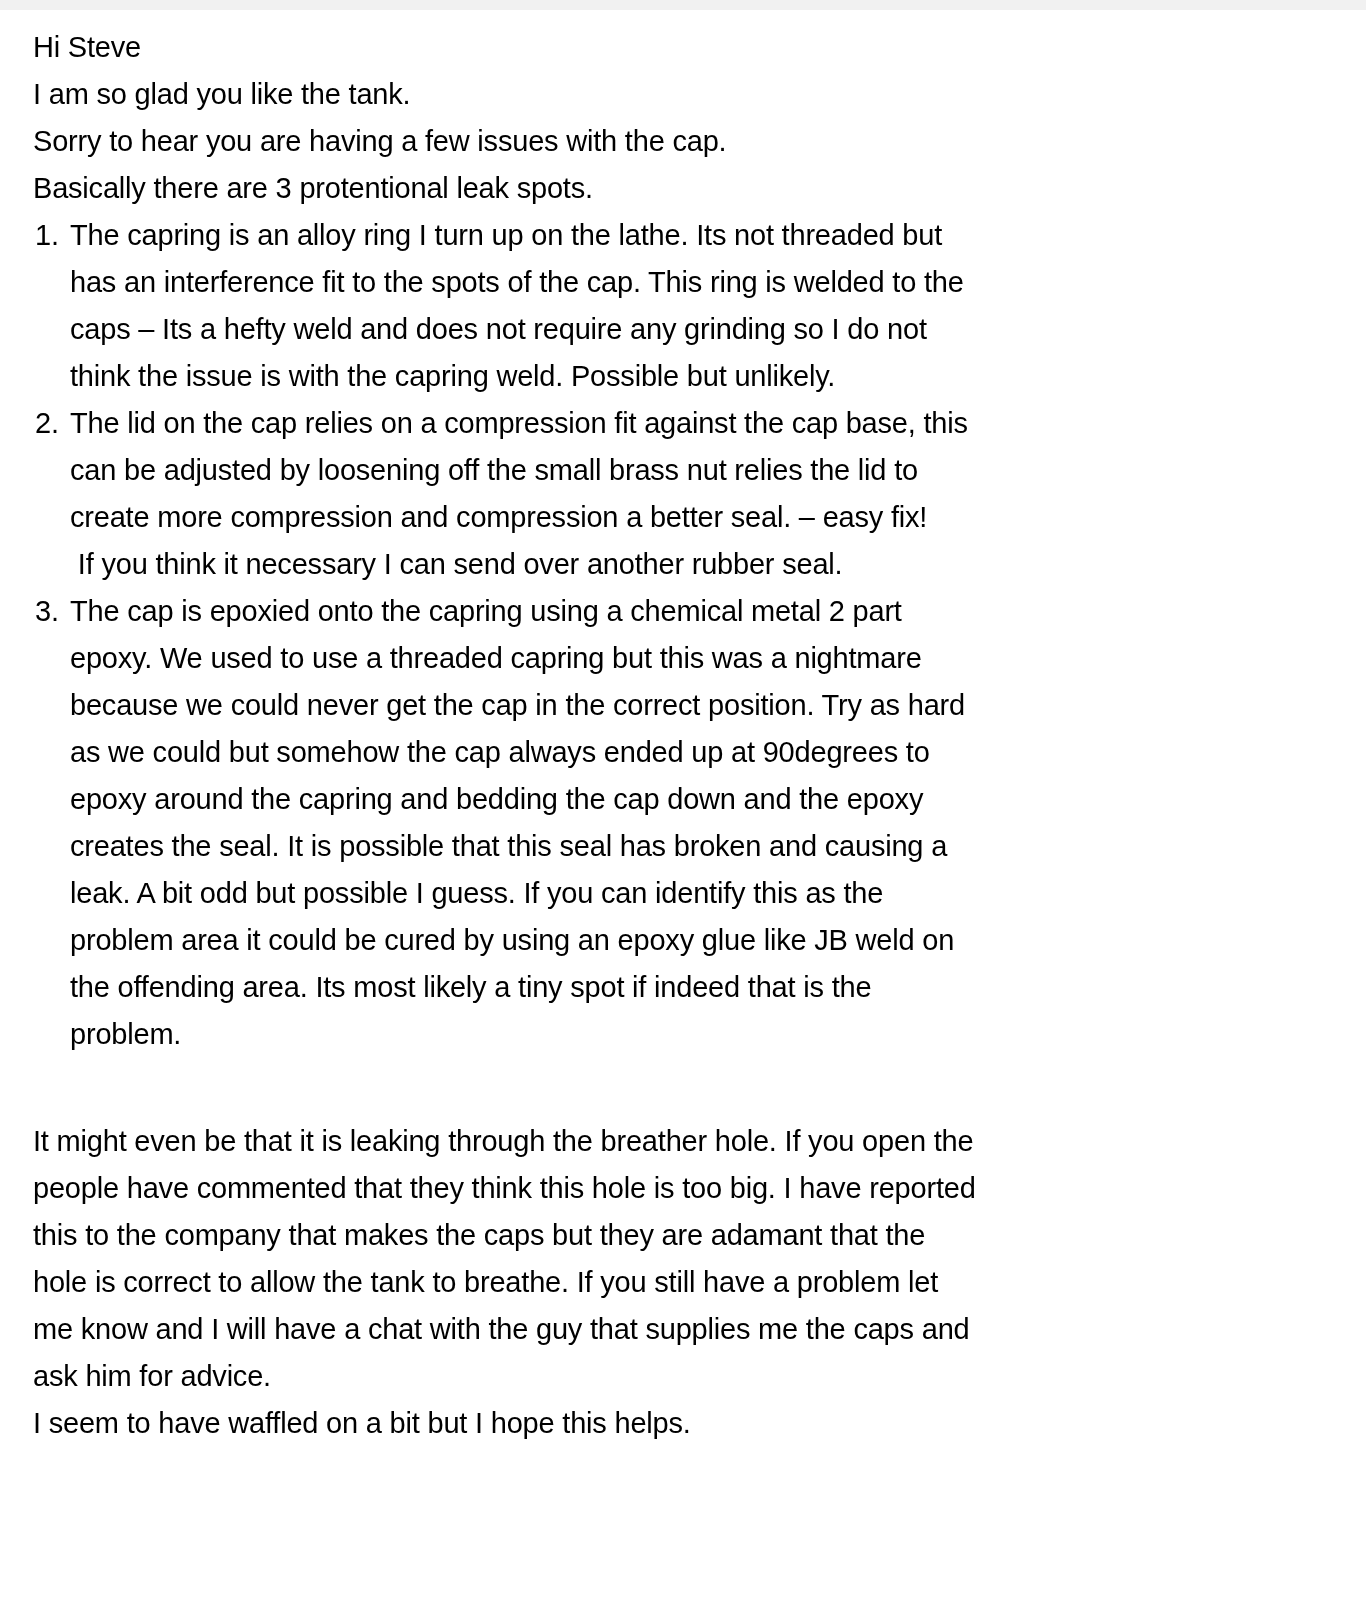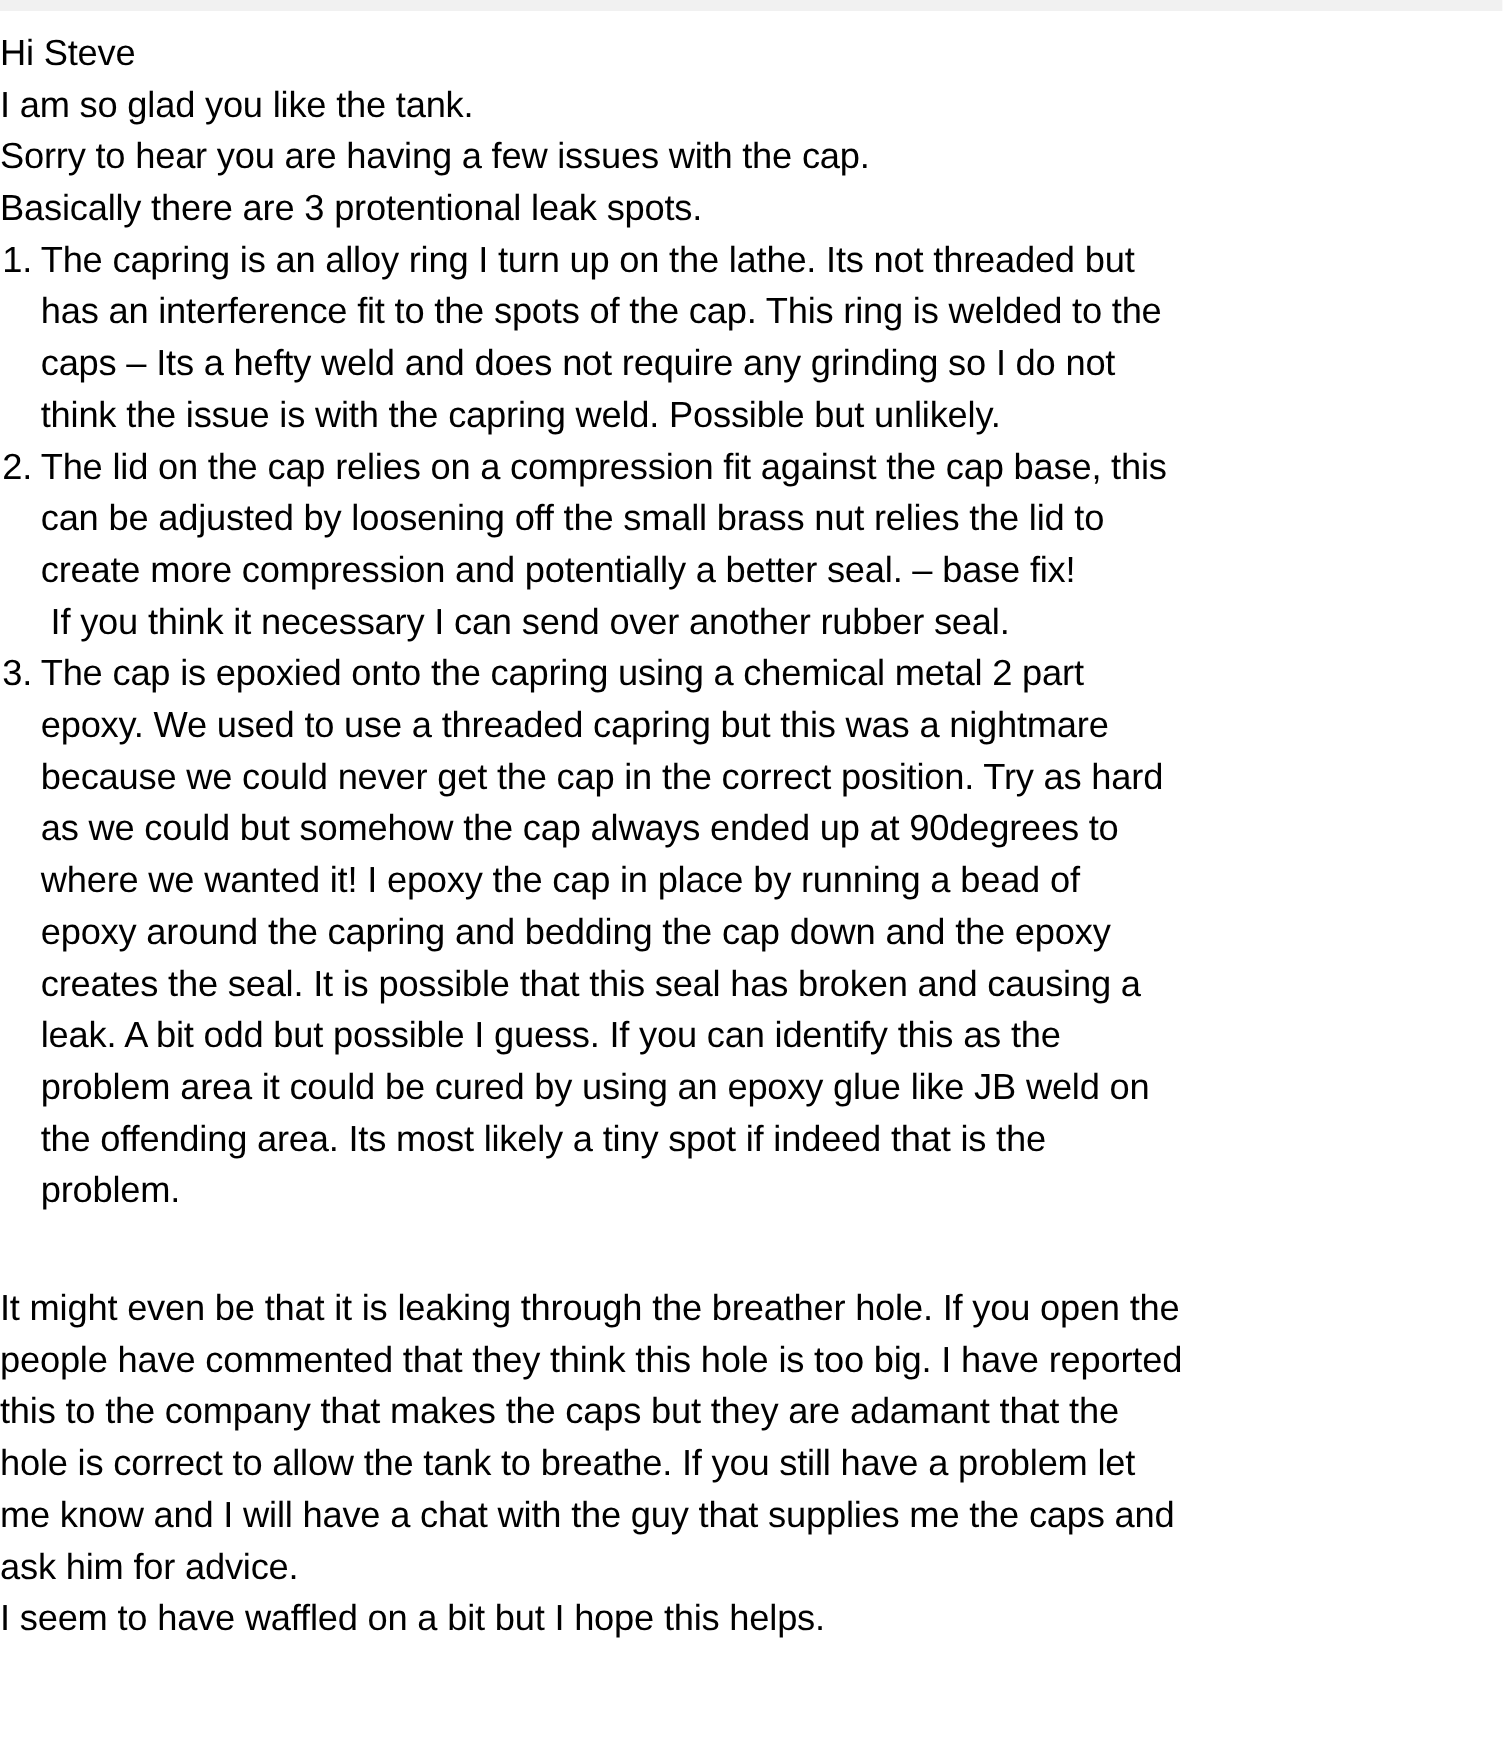--- a/index.html
+++ b/index.html
@@ -14,22 +14,23 @@
     font-family: "Liberation Sans", sans-serif;
     color: #000000;
   }
   .top-bar {
     width: 100%;
     height: 10px;
     background: #f1f1f1;
   }
   .message-body {
     margin-top: 14px;
+    margin-left: 33px;
     margin-right: 20px;
-    font-size: 33px;
+    font-size: 29px;
     line-height: 47px;
     letter-spacing: -0.2px;
   }
   .line {
     white-space: pre;
   }
   .numbered-list {
     margin: 0;
   }
   .list-item {
@@ -69,33 +70,32 @@
           <div class="line">caps – Its a hefty weld and does not require any grinding so I do not</div>
           <div class="line">think the issue is with the capring weld. Possible but unlikely.</div>
         </div>
     </div>
 
     <div class="list-item">
       <span class="list-marker">2.</span>
       <div class="list-lines">
           <div class="line">The lid on the cap relies on a compression fit against the cap base, this</div>
           <div class="line">can be adjusted by loosening off the small brass nut relies the lid to</div>
-          <div class="line">create more compression and potentially a better seal. – base fix!</div>
+          <div class="line">create more compression and compression a better seal. – easy fix!</div>
           <div class="line"> If you think it necessary I can send over another rubber seal.</div>
         </div>
     </div>
 
     <div class="list-item">
       <span class="list-marker">3.</span>
       <div class="list-lines">
           <div class="line">The cap is epoxied onto the capring using a chemical metal 2 part</div>
           <div class="line">epoxy. We used to use a threaded capring but this was a nightmare</div>
           <div class="line">because we could never get the cap in the correct position. Try as hard</div>
           <div class="line">as we could but somehow the cap always ended up at 90degrees to</div>
-          <div class="line">where we wanted it! I epoxy the cap in place by running a bead of</div>
           <div class="line">epoxy around the capring and bedding the cap down and the epoxy</div>
           <div class="line">creates the seal. It is possible that this seal has broken and causing a</div>
           <div class="line">leak. A bit odd but possible I guess. If you can identify this as the</div>
           <div class="line">problem area it could be cured by using an epoxy glue like JB weld on</div>
           <div class="line">the offending area. Its most likely a tiny spot if indeed that is the</div>
           <div class="line">problem.</div>
         </div>
     </div>
 
   </div>

